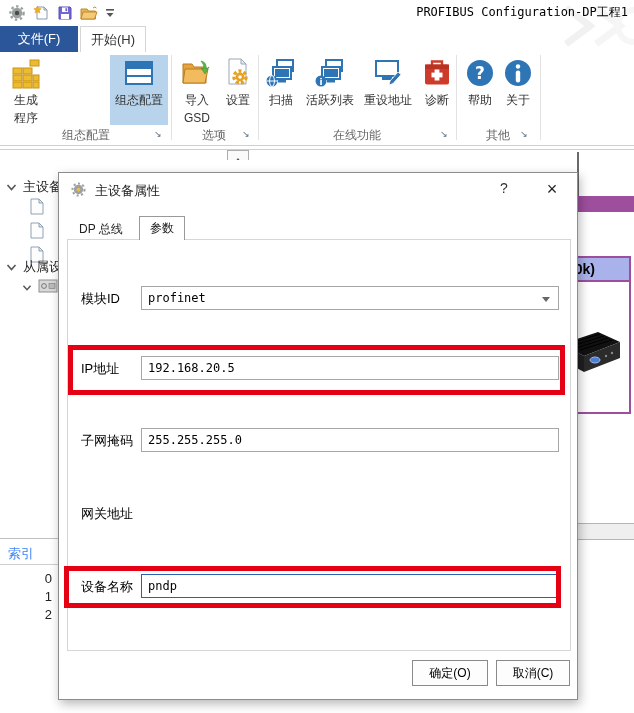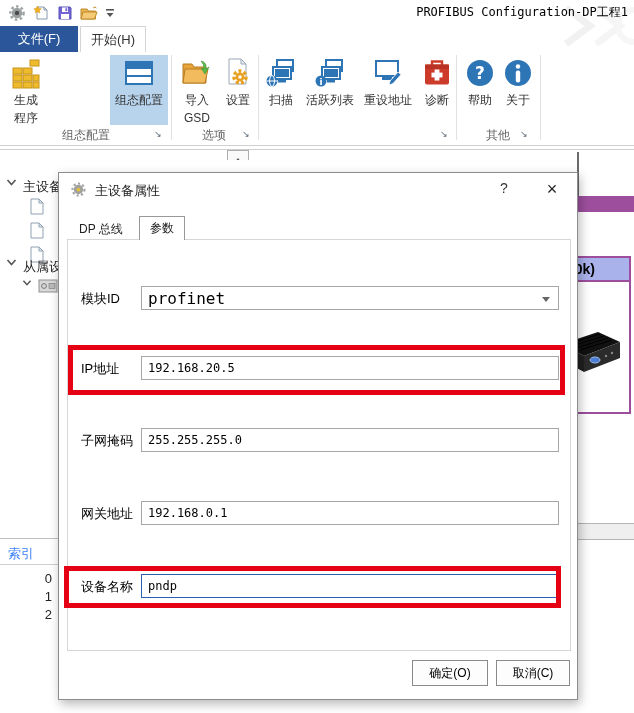--- a/index.html
+++ b/index.html
@@ -27,21 +27,21 @@
   .rsep { position:absolute; top:3px; height:85px; width:1px; background:#e2e2e2; }
   .rgroup-label { position:absolute; top:75px; height:16px; font-size:12px; color:#666; text-align:center; }
   .rlauncher { position:absolute; top:77px; width:10px; height:10px; font-size:9px; color:#5a6b7a; line-height:10px; text-align:center; }
 
   
   .main-split-line { position:absolute; left:0; top:149px; width:634px; height:1px; background:#cfcfcf; }
   .scroll-arrow { position:absolute; left:227px; top:150px; width:22px; height:22px; background:#fafafa; border:1px solid #adadad; display:flex; align-items:center; justify-content:center; z-index:2; }
   .canvas-vline { position:absolute; left:577px; top:152px; width:2px; height:44px; background:#6a6a6a; z-index:2; }
 
   .tree { position:absolute; left:0; top:160px; width:260px; height:370px; background:#fff; z-index:2; }
-  .tree-row { position:absolute; display:flex; align-items:flex-start; font-size:13px; color:#222; }
+  .tree-row { position:absolute; display:flex; align-items:center; font-size:13px; color:#222; }
   .tree-chev { margin-right:6px; display:inline-flex; }
   .doc-icon { position:absolute; }
 
   .purple-bar { position:absolute; left:300px; top:196px; width:334px; height:16px; background:#9d4f9d; z-index:2; }
   .device-card { position:absolute; left:480px; top:256px; width:151px; height:158px; background:#fff; border:2px solid #9d4f9d; z-index:2; }
   .device-card .hdr { position:relative; height:24px; background:#aab2ec; border-bottom:2px solid #9d4f9d; }
   .device-card .hdr span { position:absolute; left:88px; top:3px; font-weight:bold; font-size:14px; color:#000; }
   .device-img { position:absolute; left:72px; top:64px; }
 
   .bottom-strip { position:absolute; left:300px; top:523px; width:334px; height:17px; background:#efefef; border-top:1px solid #b5b5b5; border-bottom:1px solid #b5b5b5; z-index:2; }
@@ -55,21 +55,21 @@
   .dlg-title { position:absolute; left:36px; top:9px; font-size:13px; color:#222; }
   .dlg-gear { position:absolute; left:12px; top:9px; }
   .dlg-help { position:absolute; right:62px; top:7px; width:22px; height:20px; font-size:14px; color:#333; text-align:center; }
   .dlg-close { position:absolute; right:12px; top:4px; width:26px; height:24px; font-size:18px; color:#222; text-align:center; line-height:24px; }
   .dlg-tab-dp { position:absolute; left:12px; top:46px; height:21px; padding:0 8px; font-size:12px; color:#222; display:flex; align-items:center; }
   .dlg-tab-param { position:absolute; left:80px; top:43px; height:24px; padding:0 10px; font-size:12px; color:#222; background:#fff; border:1px solid #999; border-bottom:none; display:flex; align-items:center; z-index:2; }
   .dlg-panel { position:absolute; left:8px; top:66px; width:504px; height:412px; border:1px solid #d6d6d6; background:#fff; }
   .fld-label { position:absolute; left:22px; font-size:13px; color:#000; }
   .fld-input { position:absolute; left:82px; width:418px; height:24px; border:1px solid #a6a6a6; background:#fff; font-family:"DejaVu Sans Mono","Liberation Mono",monospace; font-size:12px; color:#000; padding:0 6px; outline:none; }
   .fld-input.focused { border:1px solid #2b5fb0; }
-  .combo { position:absolute; left:82px; width:418px; height:24px; border:1px solid #a6a6a6; background:#fff; display:flex; align-items:center; padding:8px 6px; font-family:"DejaVu Sans Mono","Liberation Mono",monospace; font-size:16px; color:#000; }
+  .combo { position:absolute; left:82px; width:418px; height:24px; border:1px solid #a6a6a6; background:#fff; display:flex; align-items:center; padding:8px 6px; font-family:"DejaVu Sans Mono","Liberation Mono",monospace; font-size:12px; color:#000; }
   .combo .arrow { position:absolute; right:8px; top:10px; width:0; height:0; border-left:4px solid transparent; border-right:4px solid transparent; border-top:5px solid #666; }
   .dlg-btn { position:absolute; top:487px; height:26px; border:1px solid #8a8a8a; background:#fdfdfd; font-size:12px; color:#000; display:flex; align-items:center; justify-content:center; }
   .red-box { position:absolute; border:5px solid #e60014; pointer-events:none; z-index:5; }
 </style>
 </head>
 <body>
 
 <div id="app">
 
   <svg class="watermark" width="96" height="52" viewBox="0 0 96 52">
@@ -264,20 +264,21 @@
       </span>
       <span class="lbl">关于</span>
     </div>
 
     <div class="rsep" style="left:540px"></div>
 
     <div class="rgroup-label" style="left:4px;width:164px">组态配置</div>
     <span class="rlauncher" style="left:153px">↘</span>
     <div class="rgroup-label" style="left:174px;width:80px">选项</div>
     <span class="rlauncher" style="left:241px">↘</span>
+    <div class="rgroup-label" style="left:262px;width:190px">在线功能</div>
     <span class="rlauncher" style="left:439px">↘</span>
     <div class="rgroup-label" style="left:460px;width:76px">其他</div>
     <span class="rlauncher" style="left:519px">↘</span>
   </div>
 
   <div class="main-split-line"></div>
   <div class="scroll-arrow">
     <svg width="10" height="8" viewBox="0 0 10 8">
         <path d="M5 1 L9.5 7 H.5 z" fill="#555"></path>
       </svg>
@@ -386,21 +387,20 @@
       <span class="arrow"></span>
     </div>
 
     <span class="fld-label" style="top:187px">IP地址</span>
     <input class="fld-input" style="top: 183px;" value="192.168.20.5">
 
     <span class="fld-label" style="top:259px">子网掩码</span>
     <input class="fld-input" style="top: 255px;" value="255.255.255.0">
 
     <span class="fld-label" style="top:332px">网关地址</span>
-    <input class="fld-input" style="top: 328px;" value="192.168.0.1">
 
     <span class="fld-label" style="top:405px">设备名称</span>
     <input class="fld-input focused" style="top: 401px;" value="pndp">
 
     <div class="dlg-btn" style="left:353px;width:76px">
         <span>确定(O)</span>
       </div>
     <div class="dlg-btn" style="left:437px;width:74px">
         <span>取消(C)</span>
       </div>

